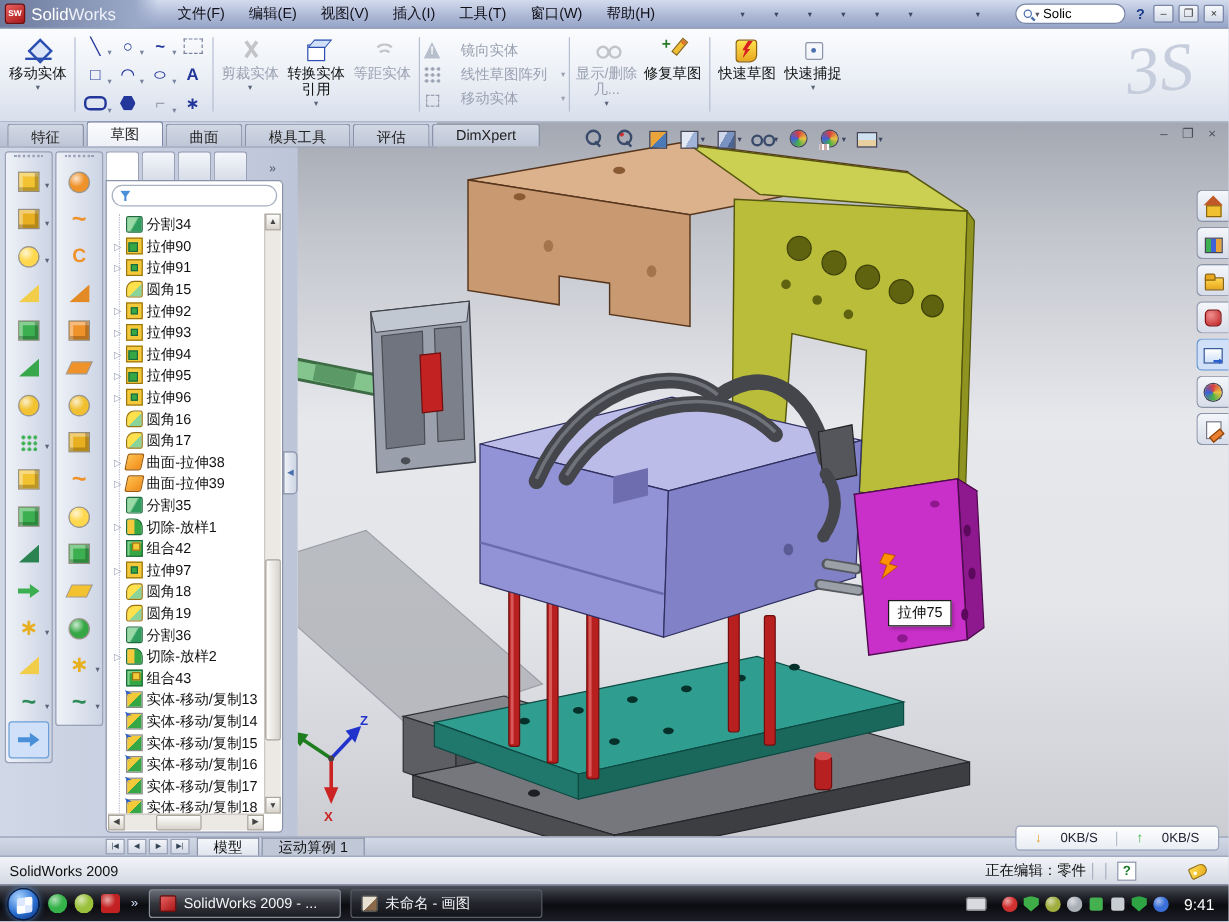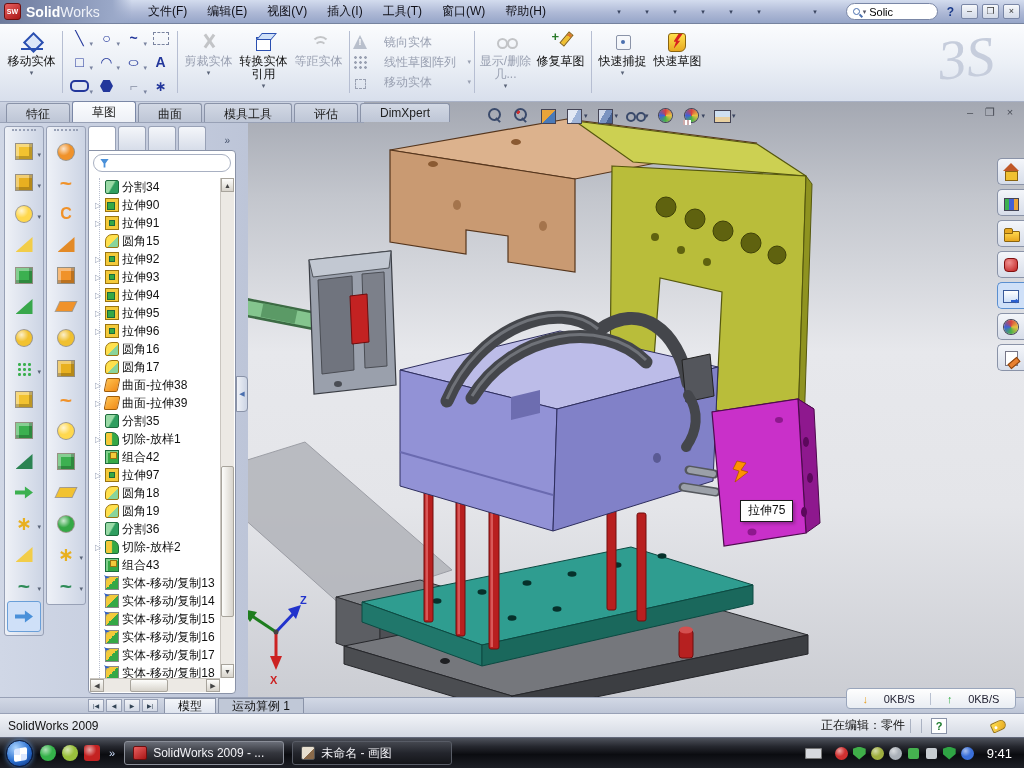--- a/index.html
+++ b/index.html
@@ -8,21 +8,21 @@
 #app{position:relative;width:1024px;height:768px;background:#c3cbdf;overflow:hidden}
 
 
 .titlebar{position:absolute;top:0;left:0;right:0;height:24px;display:flex;align-items:center;
  background:linear-gradient(180deg,#d3dcee 0%,#aeb9d6 55%,#96a5c8 100%);border-bottom:1px solid #76839f}
 .logozone{display:flex;align-items:center;height:100%;width:132px;padding-left:4px;
  background:linear-gradient(90deg,#6d7a9c,#9aa8c8 85%,rgba(154,168,200,0))}
 .sw-cube{width:17px;height:17px;border-radius:3px;background:linear-gradient(145deg,#e96060,#a81616);
  border:1px solid #6e0e0e;color:#fff;font-size:7px;font-weight:bold;display:flex;align-items:center;justify-content:center}
 .tb-title{margin-left:5px;font-size:14px;color:#fff;white-space:nowrap}
-.tb-title .b{font-weight:bold}
+.tb-title .b{font-weight:normal}
 .tb-title .l{color:#eef1f8}
 .menubar{display:flex;align-items:center;margin-left:6px}
 .menu{padding:3px 10px;color:#101018;white-space:nowrap}
 .tb-tools{display:flex;align-items:center;margin-left:auto;gap:2px;padding-right:4px}
 .tbi{width:18px;height:17px;position:relative;display:flex;align-items:center;justify-content:center}
 .tbi[data-dd="true"]::after{content:"▾";font-size:7px;color:#3a4560;position:absolute;right:-5px;top:5px}
 .searchbox{display:flex;align-items:center;gap:3px;width:92px;height:17px;background:#fff;border:1px solid #7a87a6;
  border-radius:9px;padding:0 6px;margin:0 4px}
 .mag{width:7px;height:7px;border:1.5px solid #4a6fae;border-radius:50%;position:relative;flex:none}
 .mag::after{content:"";position:absolute;width:1.5px;height:4px;background:#4a6fae;left:6px;top:5px;transform:rotate(-45deg)}
@@ -433,32 +433,32 @@
       <span class="blabel">显示/删除几...</span>
       <span class="bdd" data-name="chevron-down-icon">▾</span>
     </div>
     <div class="bigbtn" data-name="repair-sketch-button">
       <span class="bico">
           <span class="ico-repair" data-name="repair-sketch-icon"></span>
         </span>
       <span class="blabel">修复草图</span>
     </div>
     <div class="rsep" data-name="separator"></div>
+    <div class="bigbtn" data-name="rapid-sketch-button">
+      <span class="bico">
+          <span class="ico-rapid" data-name="rapid-sketch-icon"></span>
+        </span>
+      <span class="blabel">快速草图</span>
+    </div>
     <div class="bigbtn" data-name="quick-snaps-button">
       <span class="bico">
           <span class="ico-snap" data-name="quick-snaps-icon"></span>
         </span>
       <span class="blabel">快速捕捉</span>
       <span class="bdd" data-name="chevron-down-icon">▾</span>
-    </div>
-    <div class="bigbtn" data-name="rapid-sketch-button">
-      <span class="bico">
-          <span class="ico-rapid" data-name="rapid-sketch-icon"></span>
-        </span>
-      <span class="blabel">快速草图</span>
     </div>
     <div class="watermark" data-name="dassault-watermark">3S</div>
   </div>
 
   <div class="main" data-name="main-area">
     <div class="leftzone" data-name="left-panel-zone"></div>
 
     <div class="viewport" data-name="graphics-viewport">
       <svg class="model-svg" width="776" height="595" viewBox="248 102 776 595" data-name="3d-model">
 

